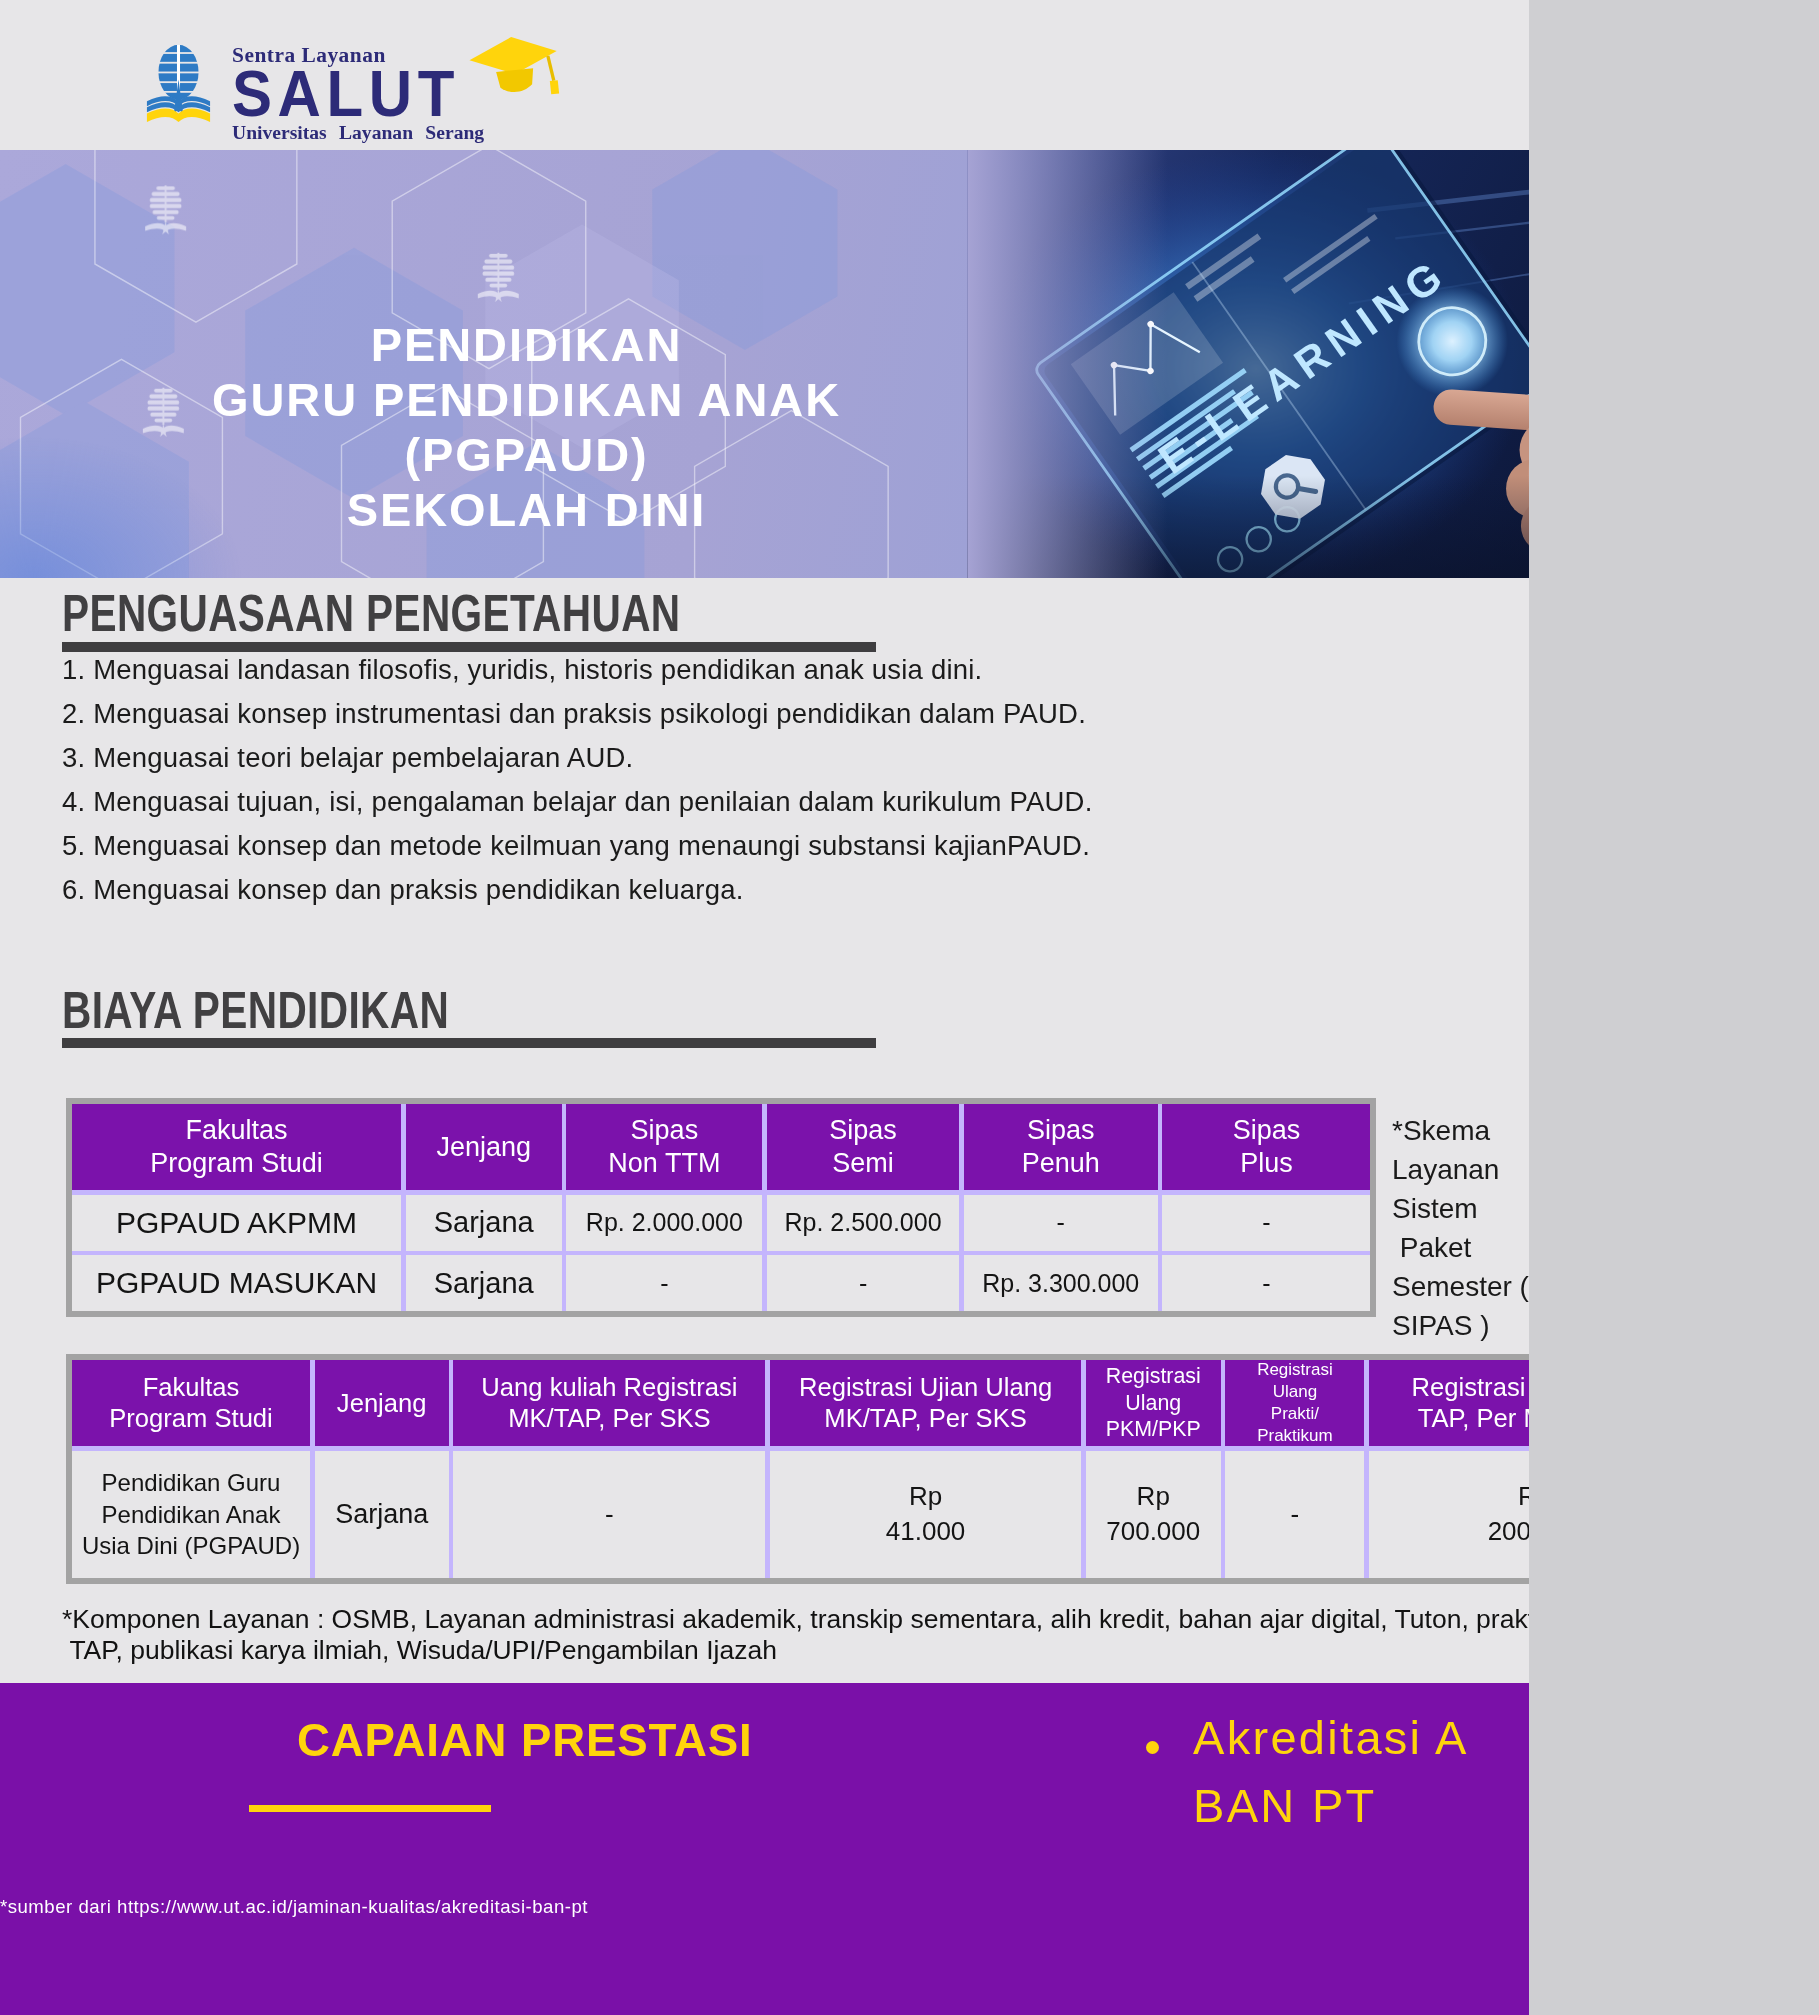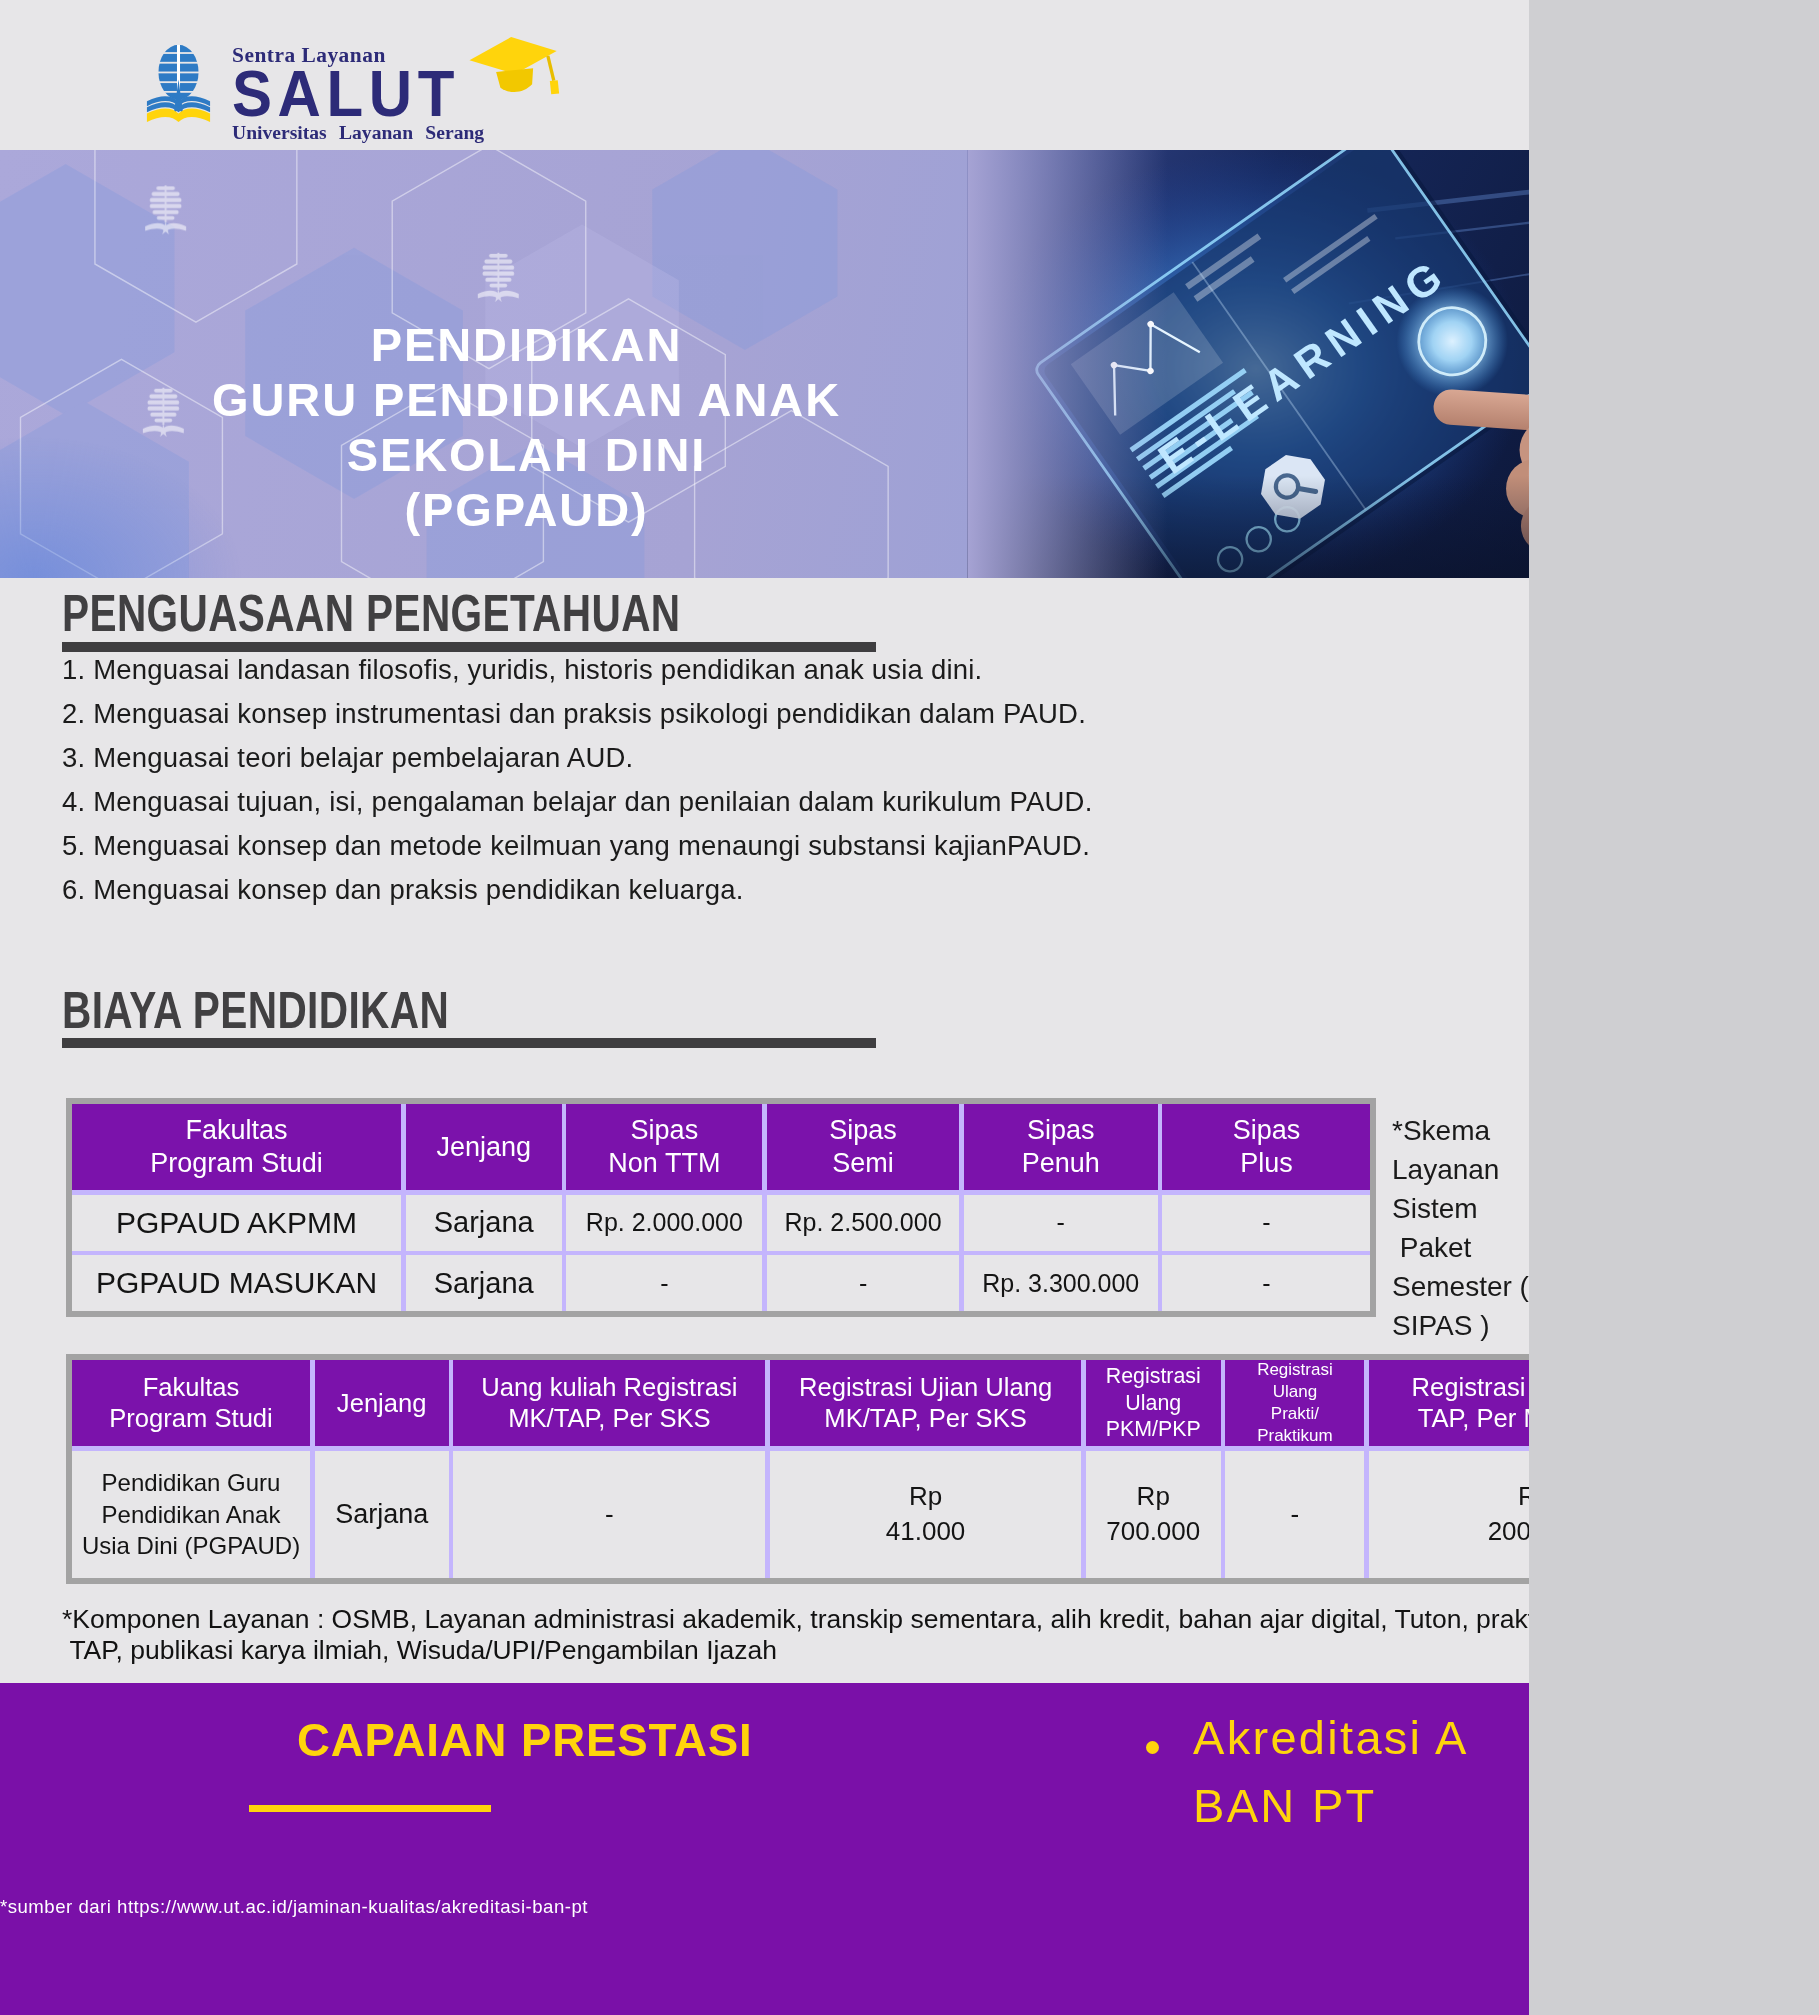--- a/index.html
+++ b/index.html
@@ -233,22 +233,22 @@
         <circle cx="1730" cy="700" r="38" fill="#23283a"></circle>
         <path d="M1430,0 L1830,0 L1830,545 C1700,505 1590,420 1525,300 C1478,210 1448,100 1430,0 Z" fill="#151a2b"></path>
       </g>
       <rect x="0" y="700" width="1830" height="220" fill="url(#vig)"></rect>
       <rect x="0" y="0" width="430" height="920" fill="url(#fadeL)"></rect>
     </svg>
 
     <div class="banner-title">
       <div>PENDIDIKAN</div>
       <div>GURU PENDIDIKAN ANAK</div>
+      <div>(PGPAUD)</div>
       <div>SEKOLAH DINI</div>
-      <div>(PGPAUD)</div>
     </div>
   </div>
 
   <div class="sec-h" style="top:583px;">PENGUASAAN PENGETAHUAN</div>
   <div class="rule" style="top:642px;width:814px;"></div>
   <div class="klist">
     <div class="item">1. Menguasai landasan filosofis, yuridis, historis pendidikan anak usia dini.</div>
     <div class="item">2. Menguasai konsep instrumentasi dan praksis psikologi pendidikan dalam PAUD.</div>
     <div class="item">3. Menguasai teori belajar pembelajaran AUD.</div>
     <div class="item">4. Menguasai tujuan, isi, pengalaman belajar dan penilaian dalam kurikulum PAUD.</div>

